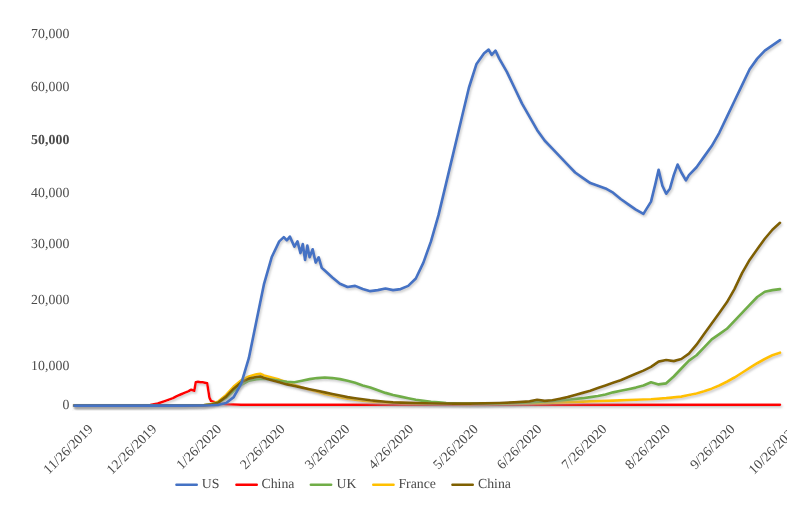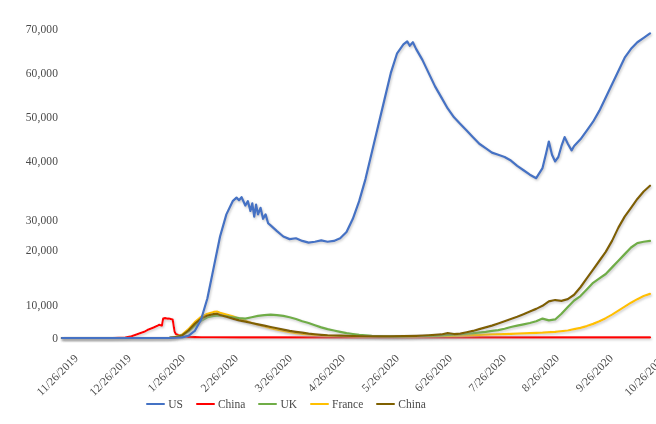--- a/index.html
+++ b/index.html
@@ -92,23 +92,23 @@
 </style>
 </head>
 <body>
 
 <div id="chart-root">
 
   <div class="y-axis-labels" id="y-axis">
       <div class="y-tick-label" style="top: 338px;">0</div>
       <div class="y-tick-label" style="top: 305px;">10,000</div>
       <div class="y-tick-label" style="top: 249.714px; padding-left: 16px;">20,000</div>
-      <div class="y-tick-label" style="top: 220px;">30,000</div>
+      <div class="y-tick-label" style="top: 204px;">30,000</div>
       <div class="y-tick-label" style="top: 161.429px; padding-left: 39px;">40,000</div>
-      <div class="y-tick-label" style="top: 117.286px;">50,000</div>
+      <div class="y-tick-label" style="top: 117.286px; font-weight: bold;">50,000</div>
       <div class="y-tick-label" style="top: 73.1429px;">60,000</div>
       <div class="y-tick-label" style="top: 29px;">70,000</div>
     </div>
 
   <svg class="plot-svg" id="plot-svg" width="656" height="424">
       <defs>
         <filter id="lineShadow" x="-20%" y="-20%" width="150%" height="150%">
           <feDropShadow dx="1" dy="1.4" stdDeviation="1.1" flood-color="#9a9a9a" flood-opacity="0.55"></feDropShadow>
         </filter>
       </defs>

